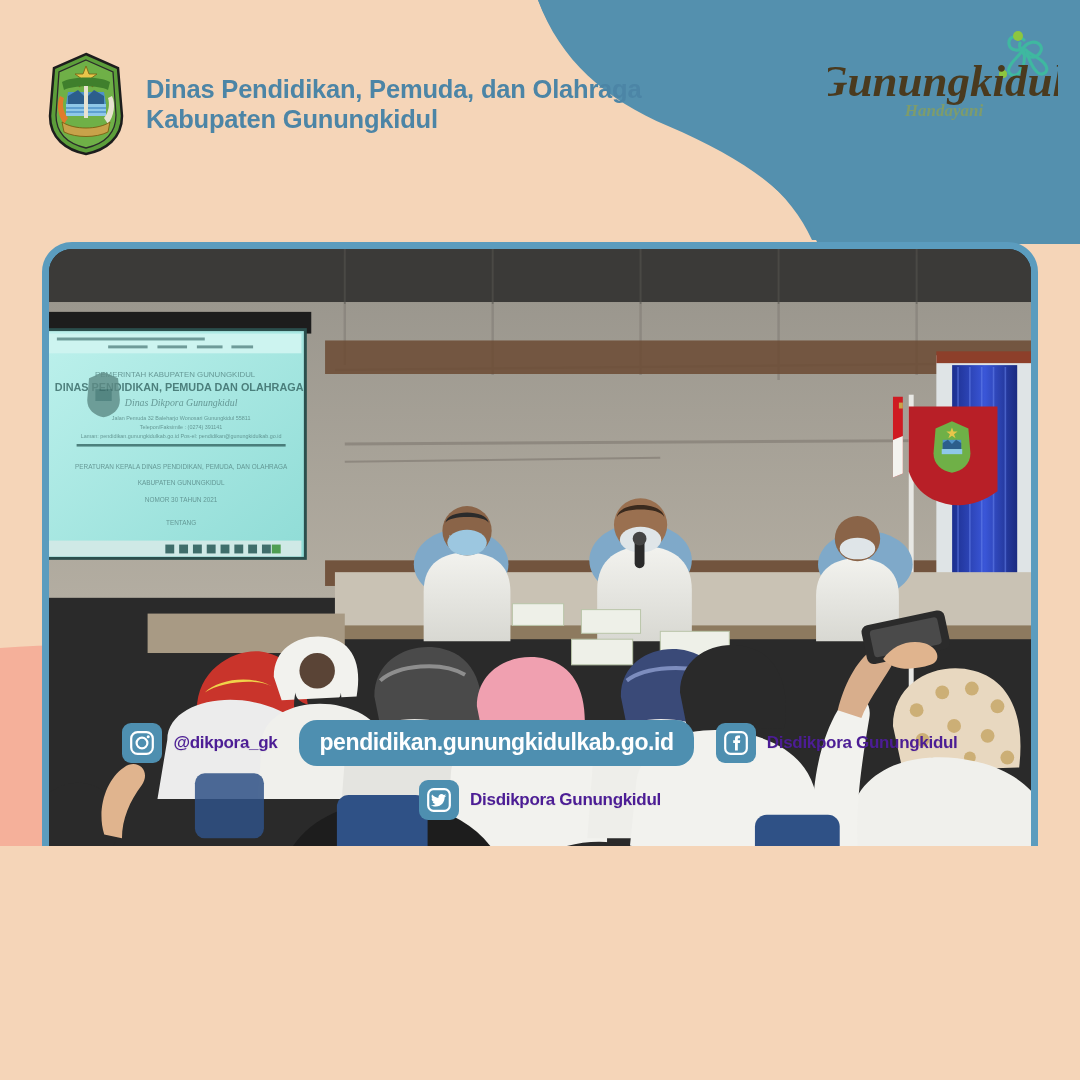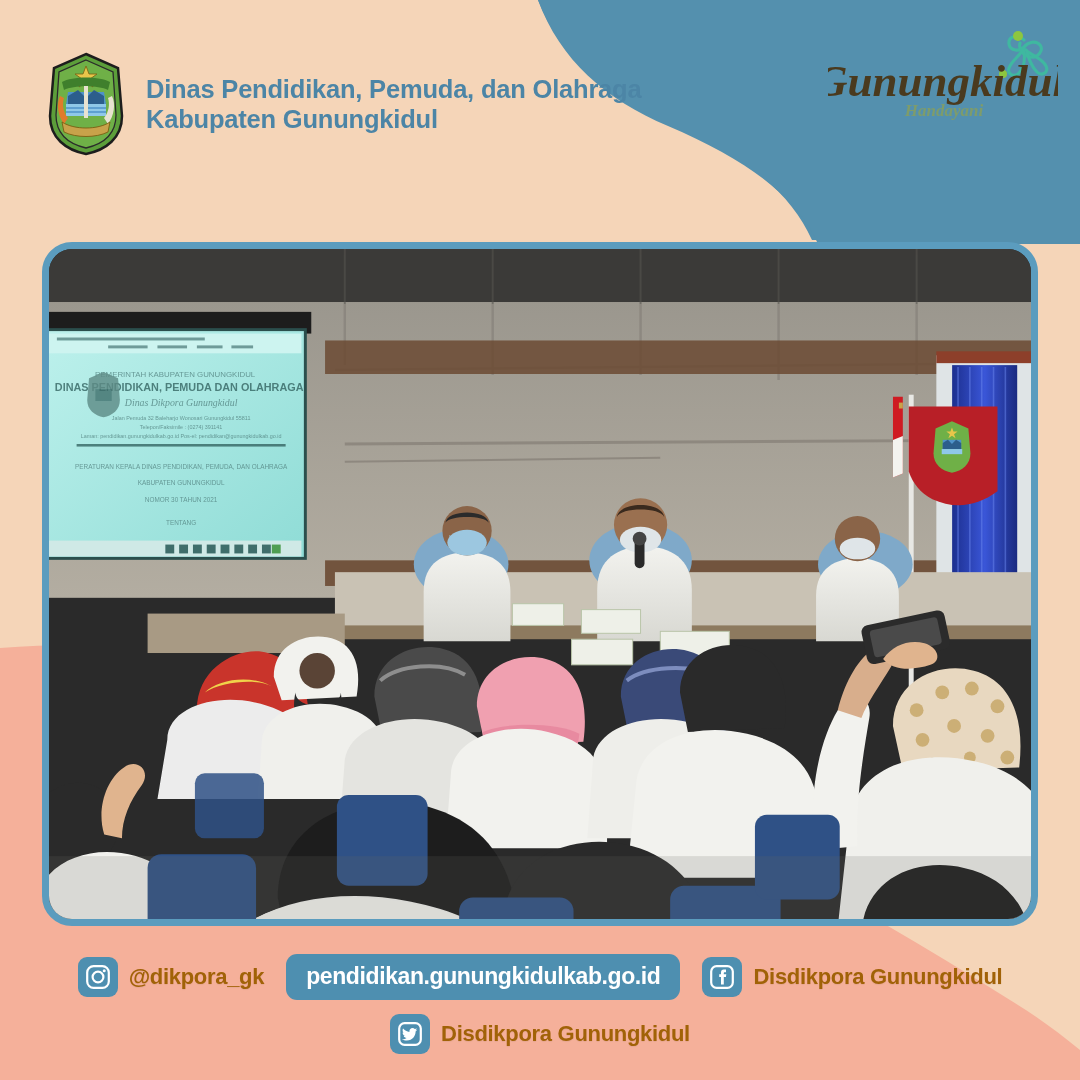--- a/index.html
+++ b/index.html
@@ -4,21 +4,21 @@
 <style>
   * { box-sizing: border-box; margin: 0; padding: 0; }
   html, body {
     width: 1080px; height: 1080px;
     overflow: hidden;
     font-family: "Liberation Sans", sans-serif;
     background: #F5D5B8;
   }
   #poster {
     position: relative;
-    width: 1080px; height: 1080px;
+    width: 1080px; height: 846px;
     overflow: hidden;
     background: #F5D5B8;
   }
   .bg-layer { position: absolute; inset: 0; }
   .bg-layer svg { display: block; width: 1080px; height: 1080px; }
 
   
   #header {
     position: absolute; left: 44px; top: 52px;
     display: flex; align-items: center; gap: 18px;
@@ -63,30 +63,30 @@
   .social-item { display: flex; align-items: center; gap: 11px; }
   .social-icon {
     width: 40px; height: 40px;
     background: #4E8FB0;
     border-radius: 9px;
     display: flex; align-items: center; justify-content: center;
     flex: 0 0 auto;
   }
   .social-icon svg { display: block; }
   .social-label {
-    color: #a16207;
-    font-size: 22px;
+    color: #4c1d95;
+    font-size: 17px;
     font-weight: bold;
     letter-spacing: -0.3px;
     white-space: nowrap;
     text-shadow: 0 1px 1px rgba(0,0,0,0.06);
   }
   #website-pill {
     background: #4E8FB0;
-    border-radius: 11px;
+    border-radius: 18px;
     padding: 9px 20px 10px;
     color: #FFFFFF;
     font-size: 23px;
     font-weight: bold;
     letter-spacing: -0.4px;
     white-space: nowrap;
   }
 </style>
 </head>
 <body>

